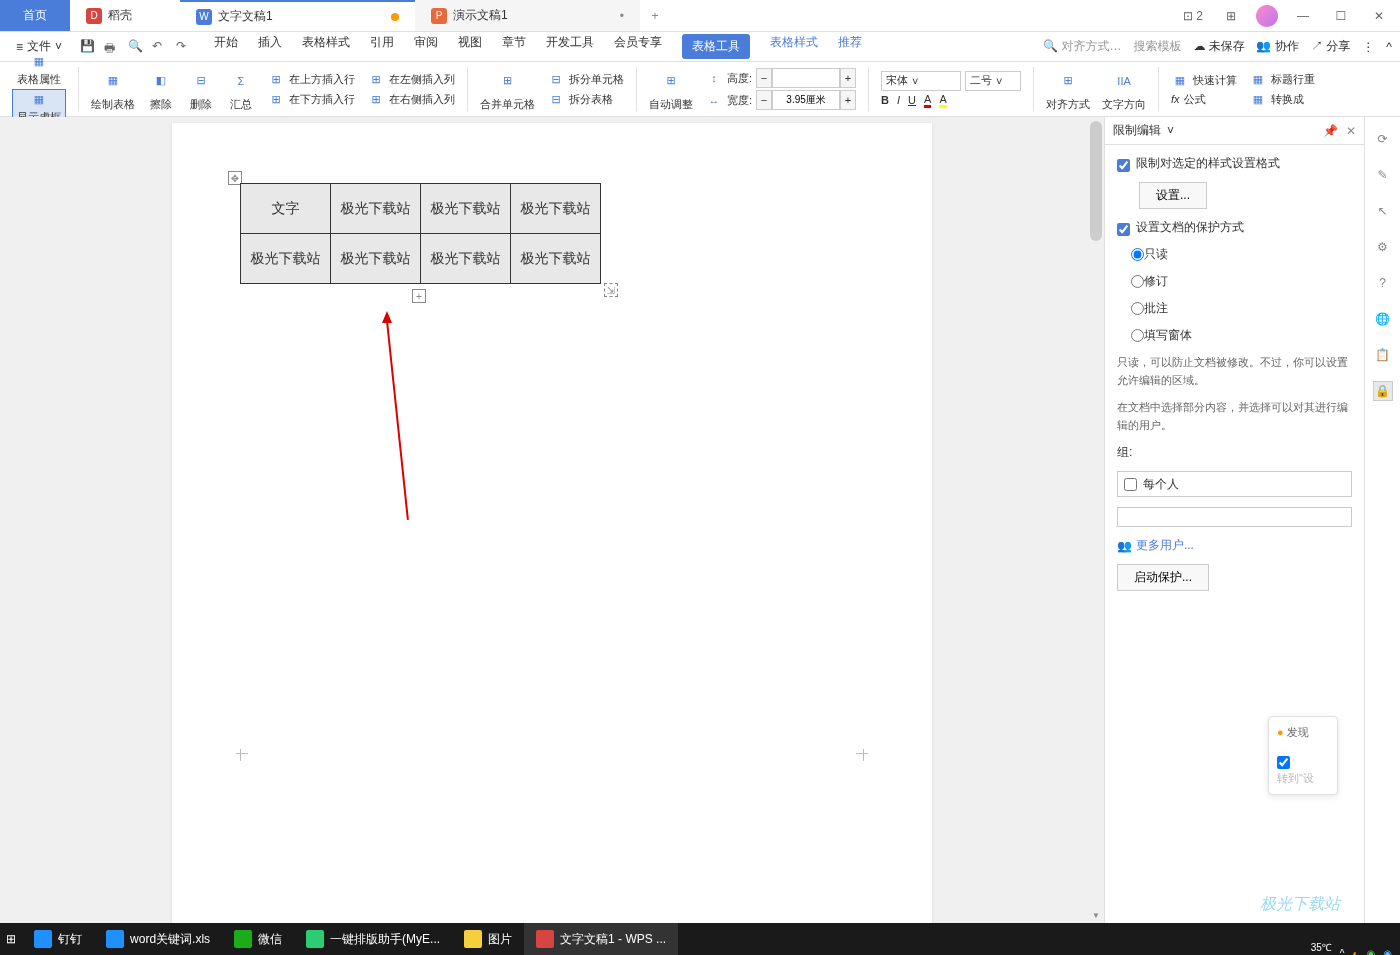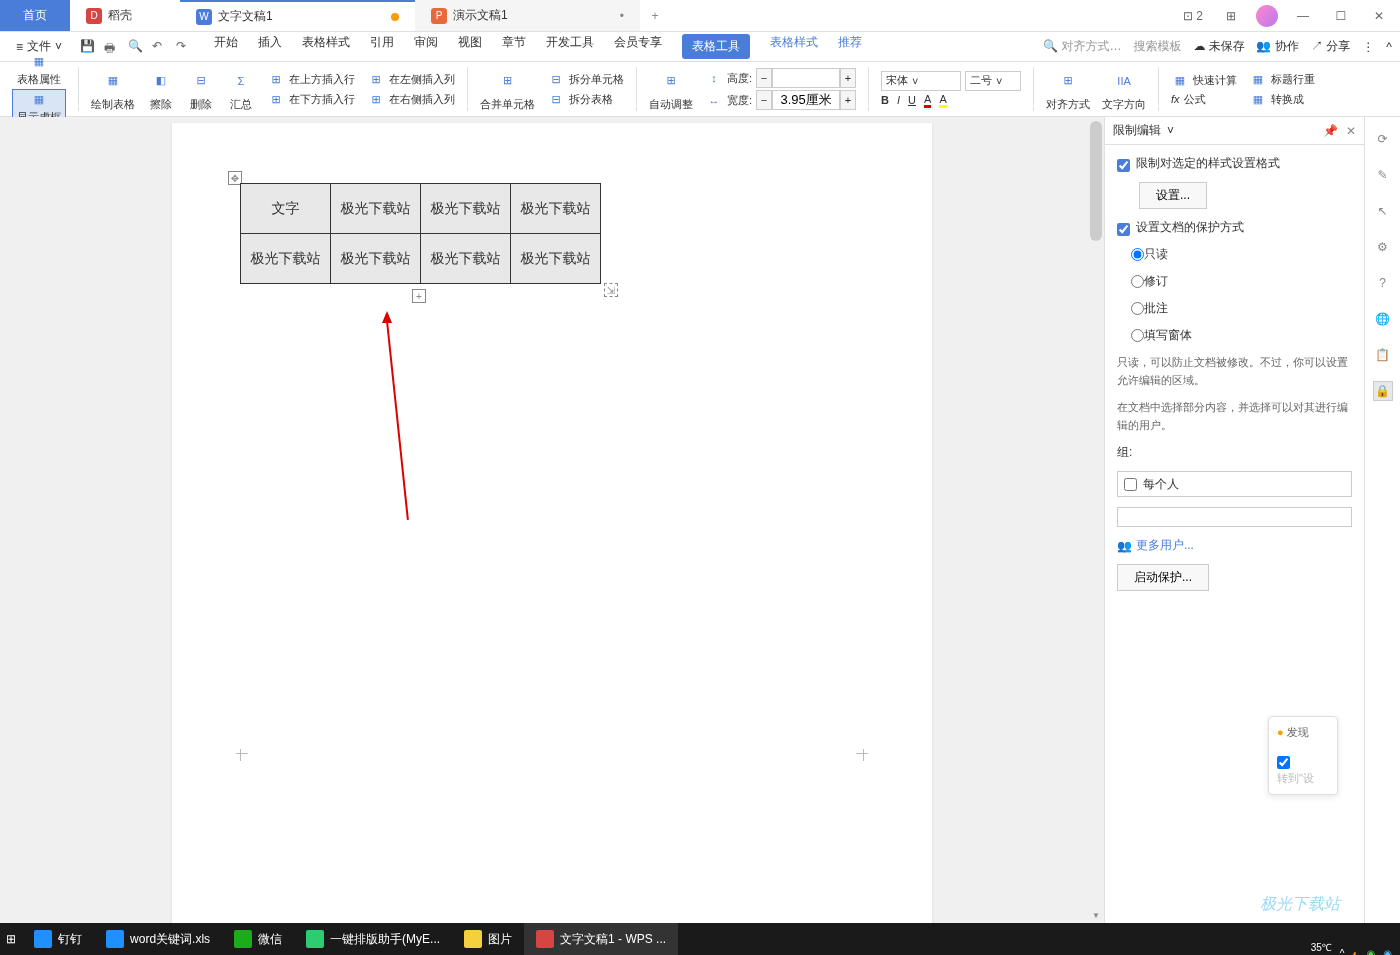--- a/index.html
+++ b/index.html
@@ -40,21 +40,21 @@
 .ribbon { height: 55px; display: flex; align-items: center; padding: 4px 8px; border-bottom: 1px solid #e0e0e0; gap: 4px; font-size: 11px; }
 .rgroup { display: flex; flex-direction: column; align-items: center; gap: 2px; padding: 0 4px; }
 .rgroup.row { flex-direction: column; }
 .rgroup .twolines { display: flex; flex-direction: column; gap: 2px; }
 .rgroup .line { display: flex; align-items: center; gap: 4px; white-space: nowrap; }
 .ricon { width: 18px; height: 18px; display: inline-flex; align-items: center; justify-content: center; color: #4a7dd9; }
 .ricon.big { width: 28px; height: 28px; }
 .divider { width: 1px; height: 44px; background: #e0e0e0; margin: 0 4px; }
 .rbtn { display: flex; flex-direction: column; align-items: center; gap: 2px; cursor: pointer; padding: 0 4px; }
 .rbtn.selected { background: #d9e4f5; border: 1px solid #4a7dd9; }
-.inputbox { border: 1px solid #ccc; height: 20px; padding: 0 4px; font-size: 13px; background: #fff; }
+.inputbox { border: 1px solid #ccc; height: 20px; padding: 0 4px; font-size: 10px; background: #fff; }
 .spinbox { display: flex; align-items: center; }
 .spinbox .btn { width: 16px; height: 20px; border: 1px solid #ccc; display: flex; align-items: center; justify-content: center; background: #f5f5f5; }
 .spinbox input { width: 68px; text-align: center; }
 .combo { border: 1px solid #ccc; height: 20px; padding: 0 4px; background: #fff; display: flex; align-items: center; gap: 4px; }
 
 
 .main { flex: 1; display: flex; overflow: hidden; }
 .canvas { flex: 1; background: #f0f0f0; position: relative; display: flex; justify-content: center; overflow: hidden; }
 .page { width: 760px; height: 850px; background: #fff; margin-top: 6px; position: relative; box-shadow: 0 1px 3px rgba(0,0,0,0.1); }
 .doc-table { position: absolute; left: 68px; top: 60px; border-collapse: collapse; }

